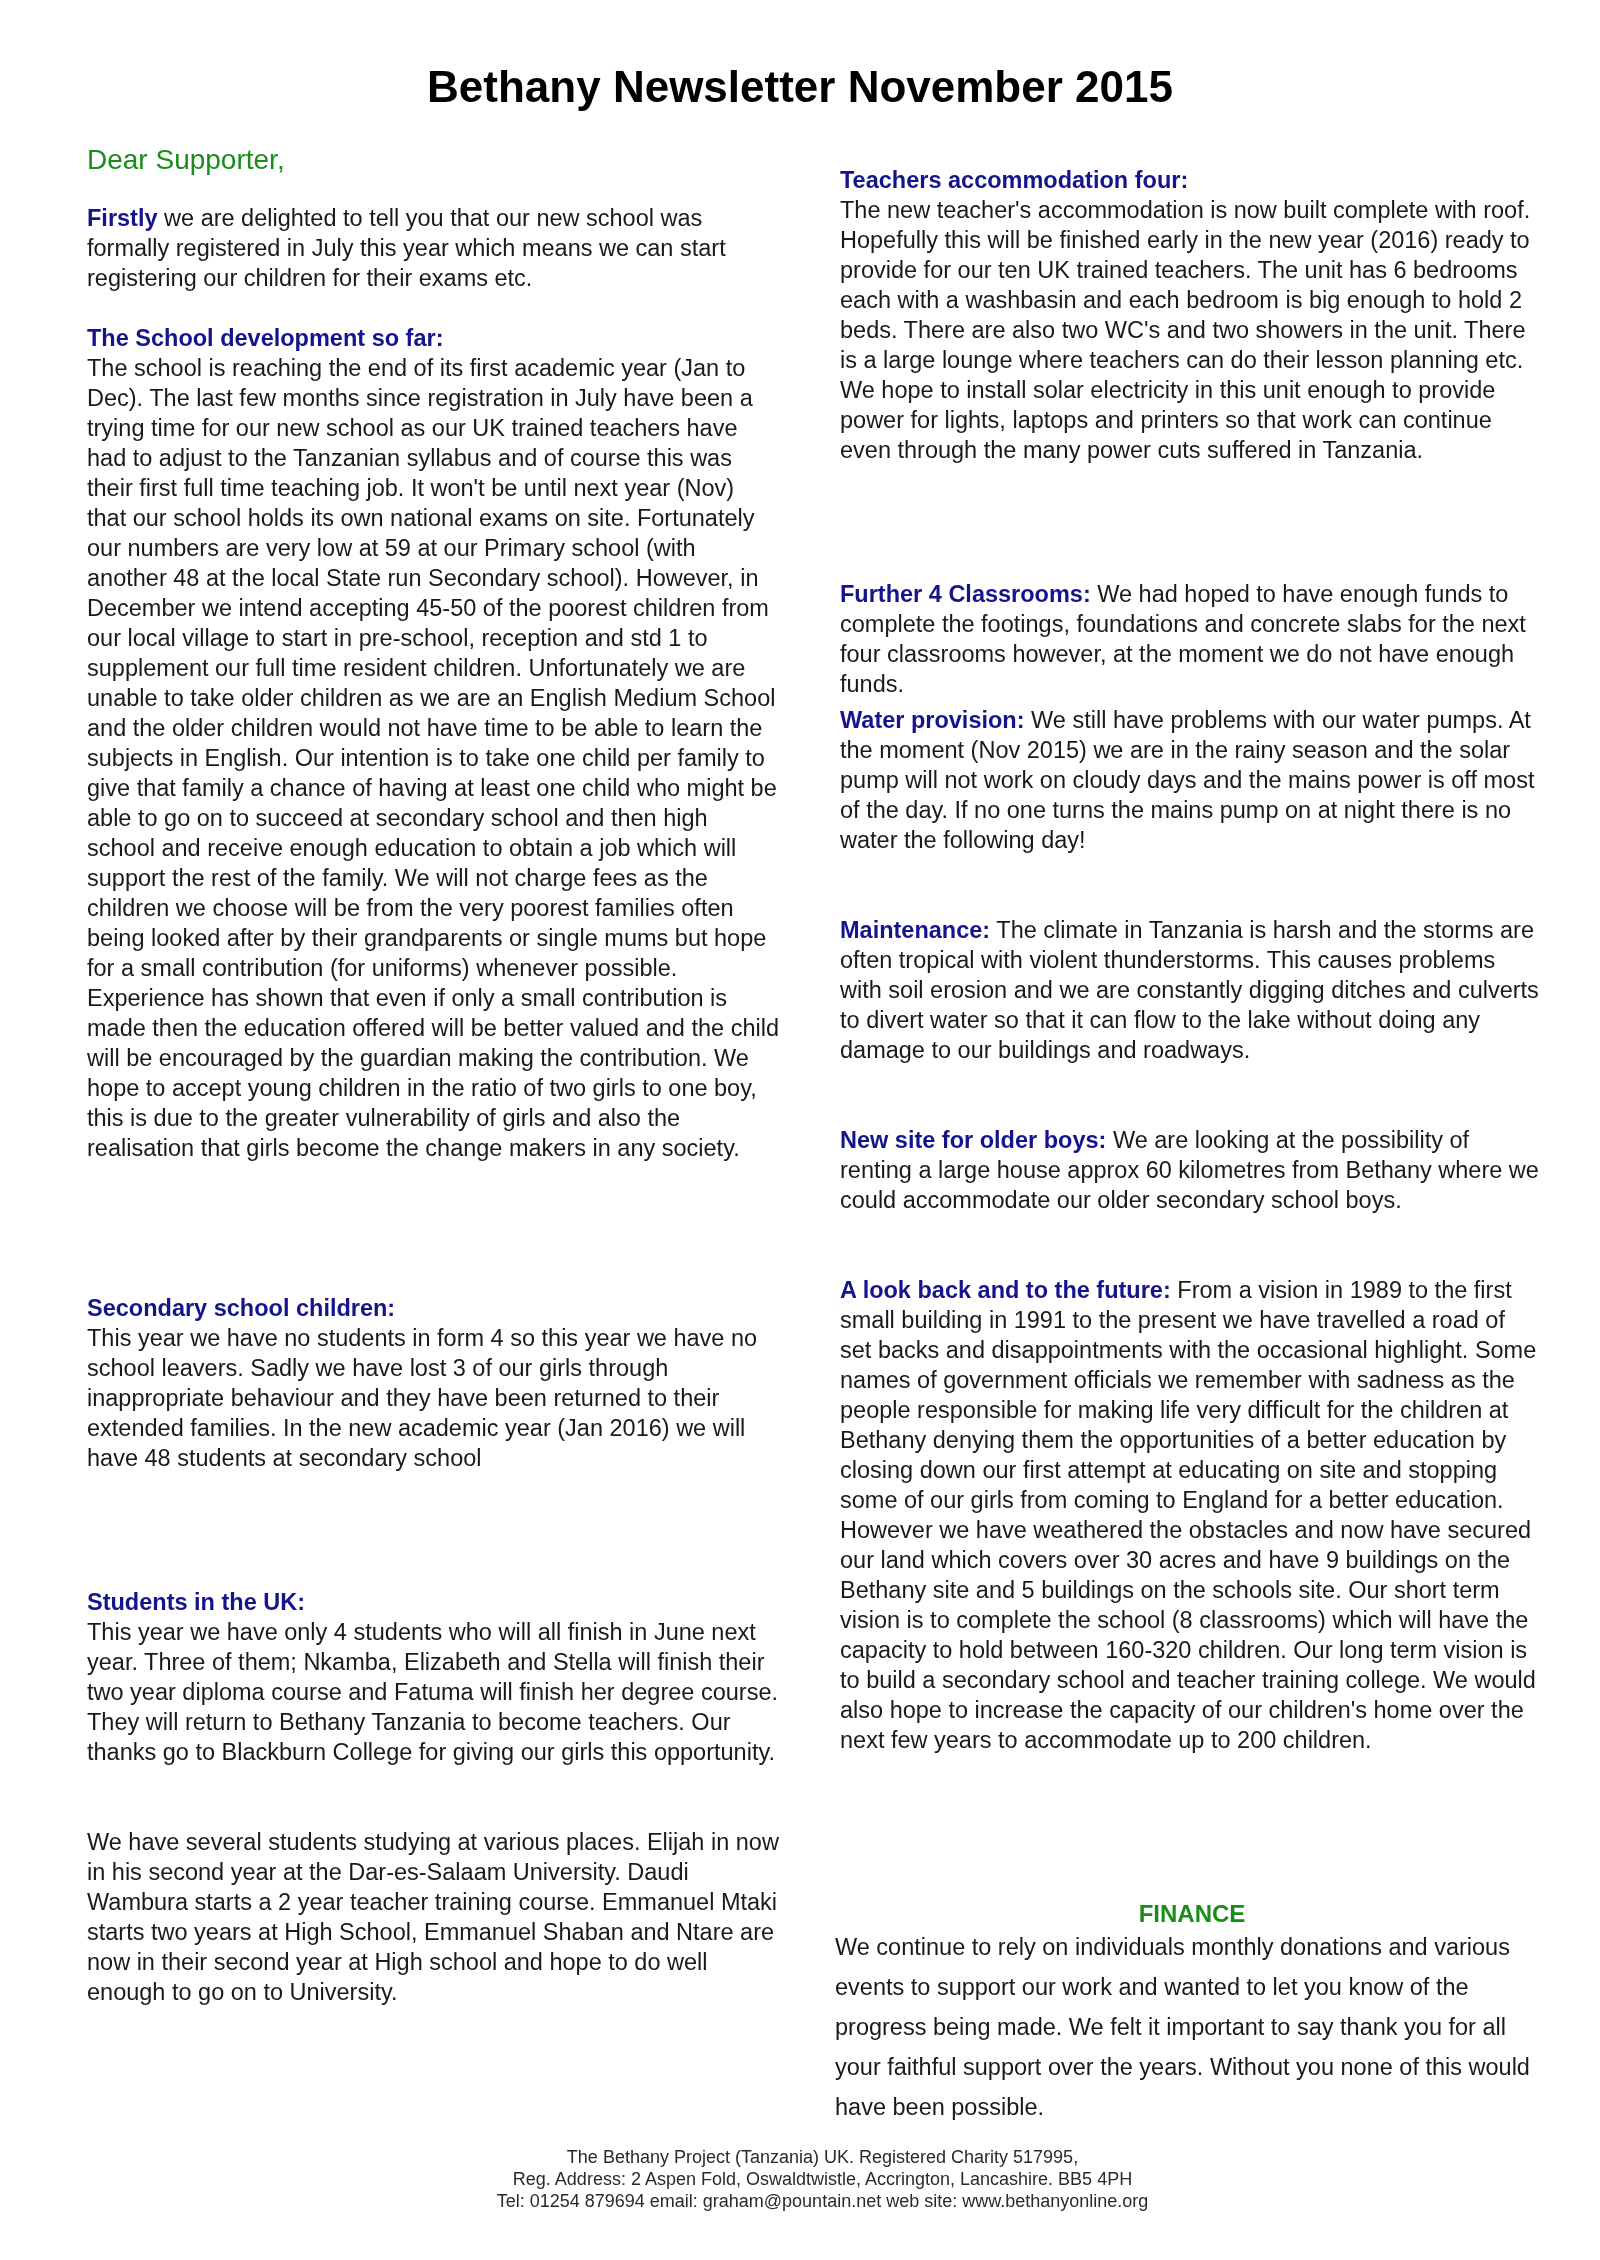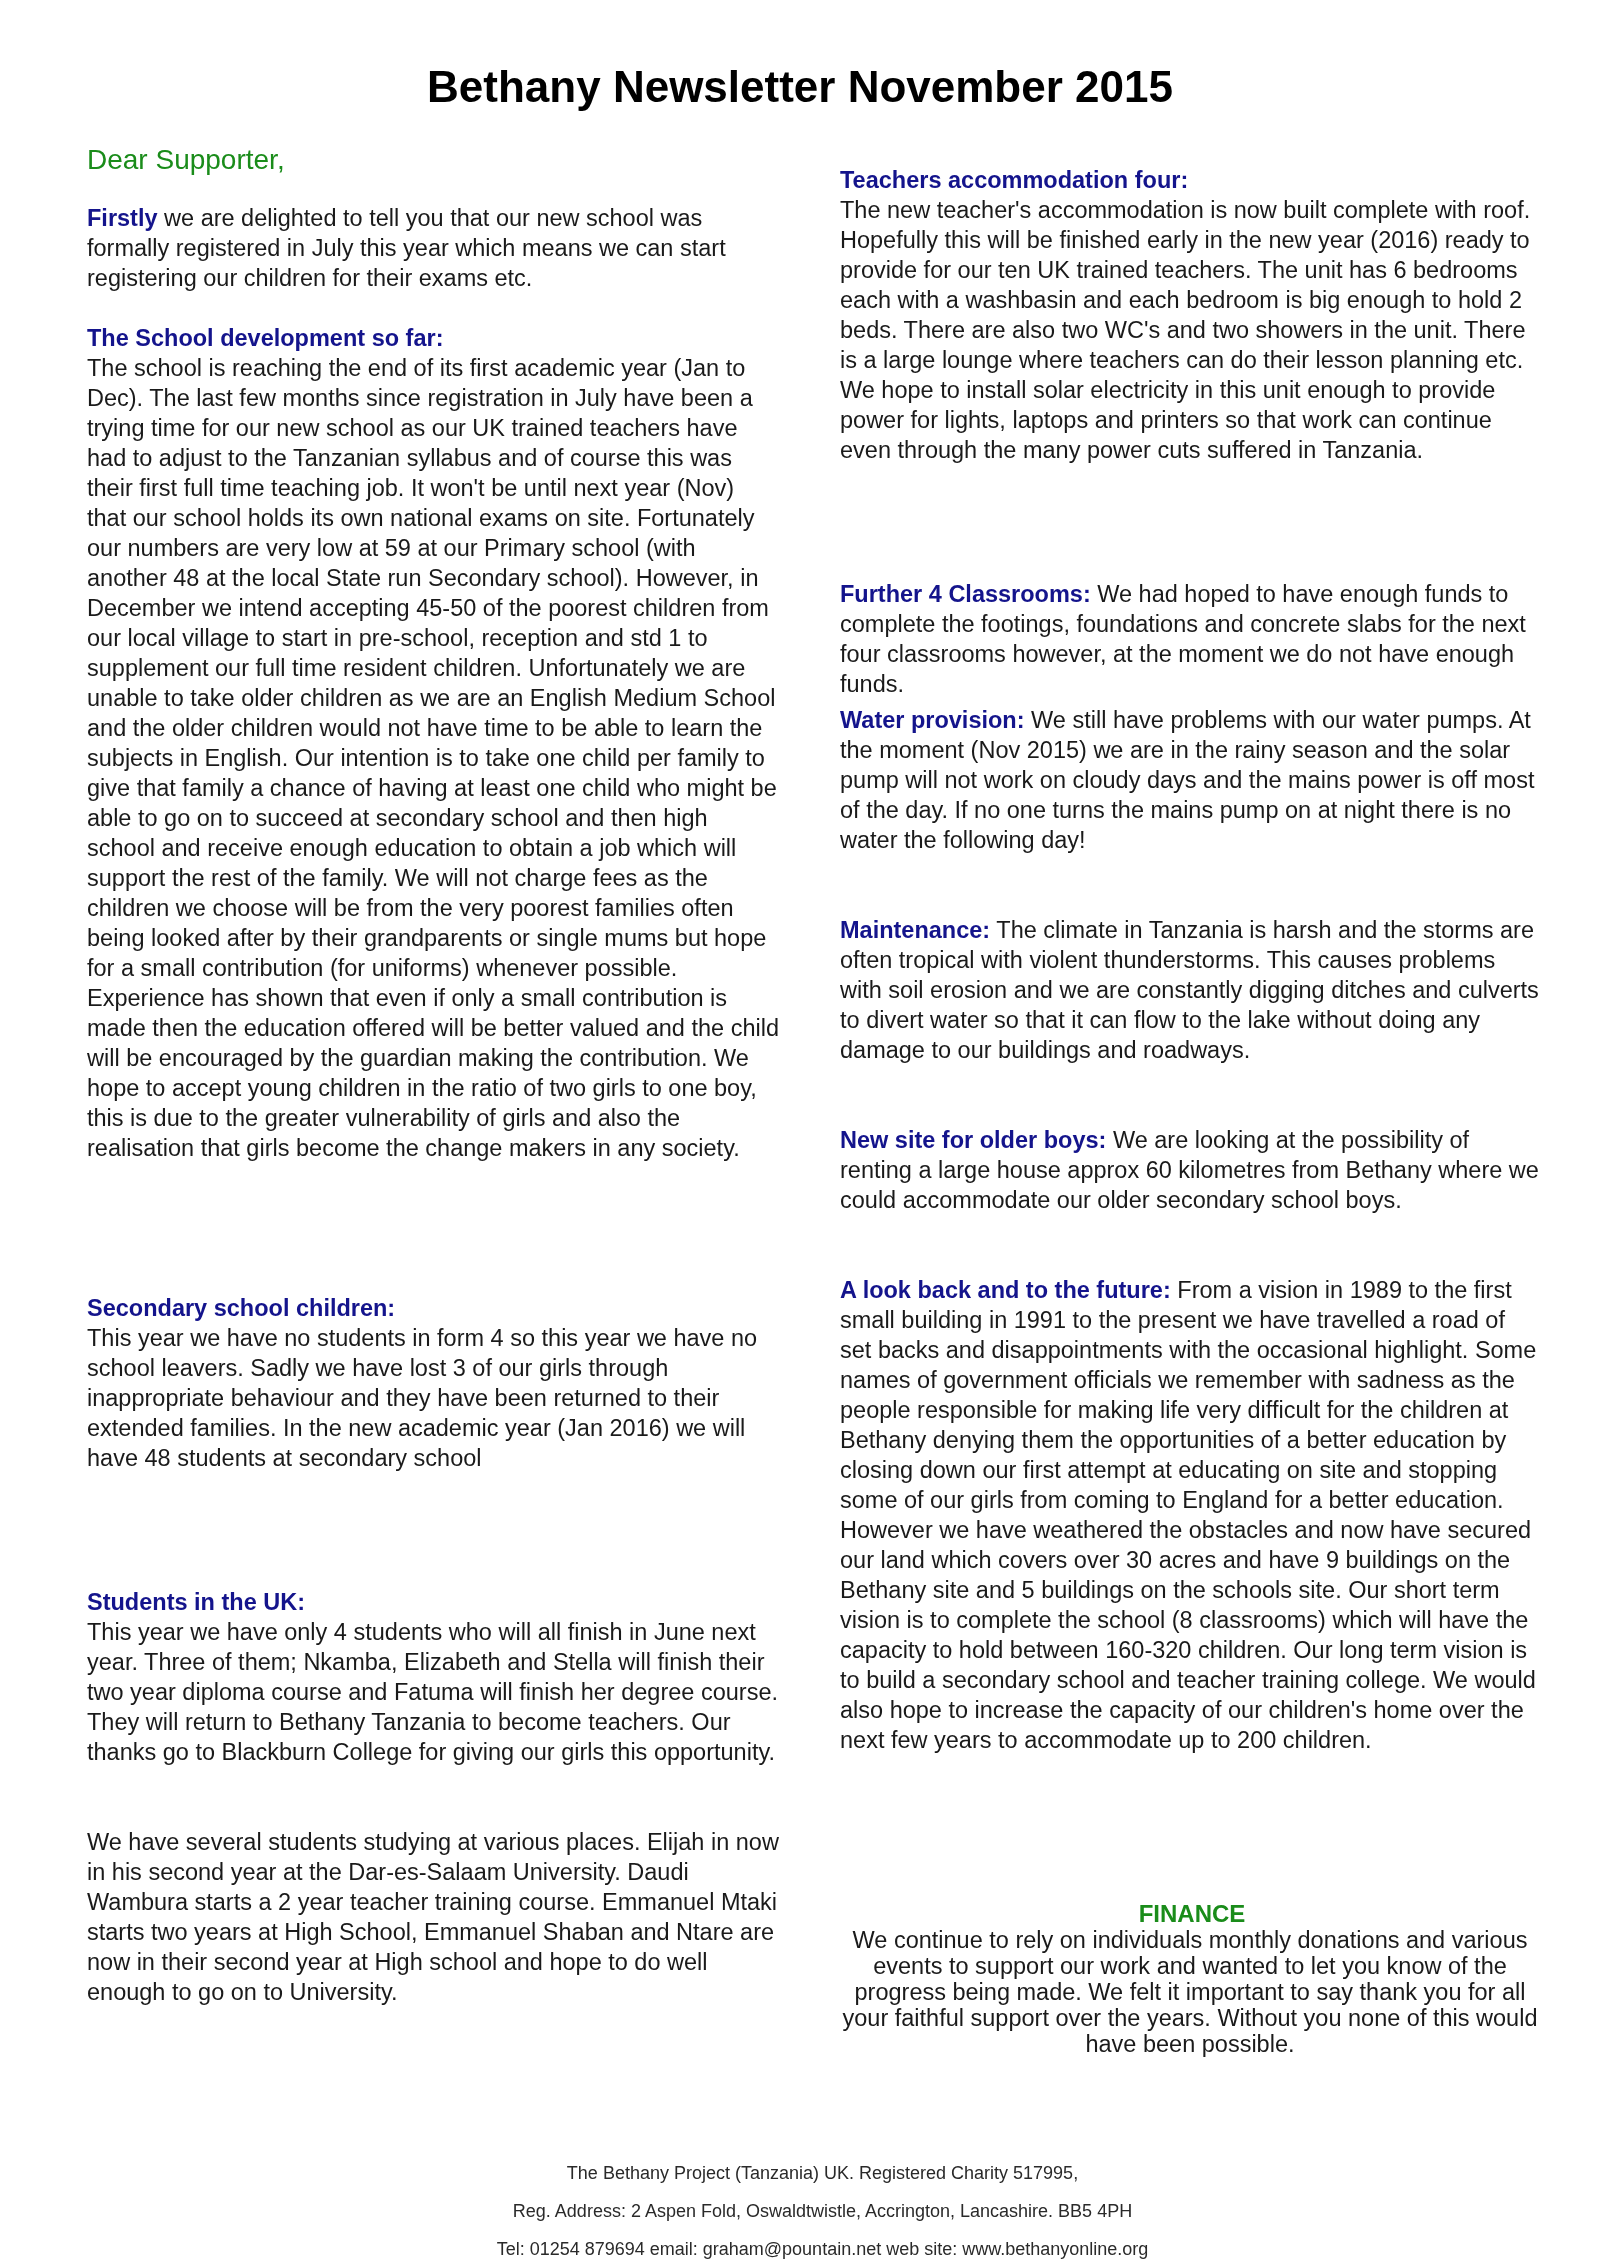--- a/index.html
+++ b/index.html
@@ -6,25 +6,25 @@
   body { width: 1600px; height: 2260px; position: relative; overflow: hidden;
          font-family: "Liberation Sans", sans-serif; color: #1a1a1a; }
   .title { position: absolute; left: 0; width: 1600px; top: 62px; text-align: center;
            font-size: 44px; font-weight: bold; color: #000; margin: 0; letter-spacing: 0; }
   .greeting { position: absolute; left: 87px; top: 144px; font-size: 28px; color: #1a8c1a; margin: 0; }
   .section { position: absolute; font-size: 23.5px; line-height: 30px; margin: 0; }
   .inline-head { color: #14148c; font-weight: bold; }
   .block-head { display: block; color: #14148c; font-weight: bold; }
   .finance-title { position: absolute; left: 840px; width: 700px; top: 1897px; text-align: center;
                    font-size: 24px; line-height: 30px; font-weight: bold; color: #1a8c1a; margin: 2px; }
-  .finance-body { position: absolute; left: 835px; width: 710px; top: 1927px; text-align: center;
-                  font-size: 23.5px; line-height: 26px; margin: 0; }
+  .finance-body { position: absolute; left: 835px; width: 710px; top: 1927px; text-align: left;
+                  font-size: 23.5px; line-height: 40px; margin: 0; }
   .footer { position: absolute; left: 0; width: 1600px; top: 2146px; text-align: center;
             font-size: 18px; line-height: 22px; color: #2a2a2a; }
-  .footer div { margin: 16px; padding-left: 45px; }
+  .footer div { margin: 0; padding-left: 45px; }
 </style>
 </head>
 <body>
 
 <h1 class="title">Bethany Newsletter November 2015</h1>
 
 <p class="greeting">Dear Supporter,</p>
 
 <p class="section" style="left:87px; top:203px; width:700px;"><span class="inline-head">Firstly</span><span> we are delighted to tell you that our new school was formally registered in July this year which means we can start registering our children for their exams etc.</span></p>
 

